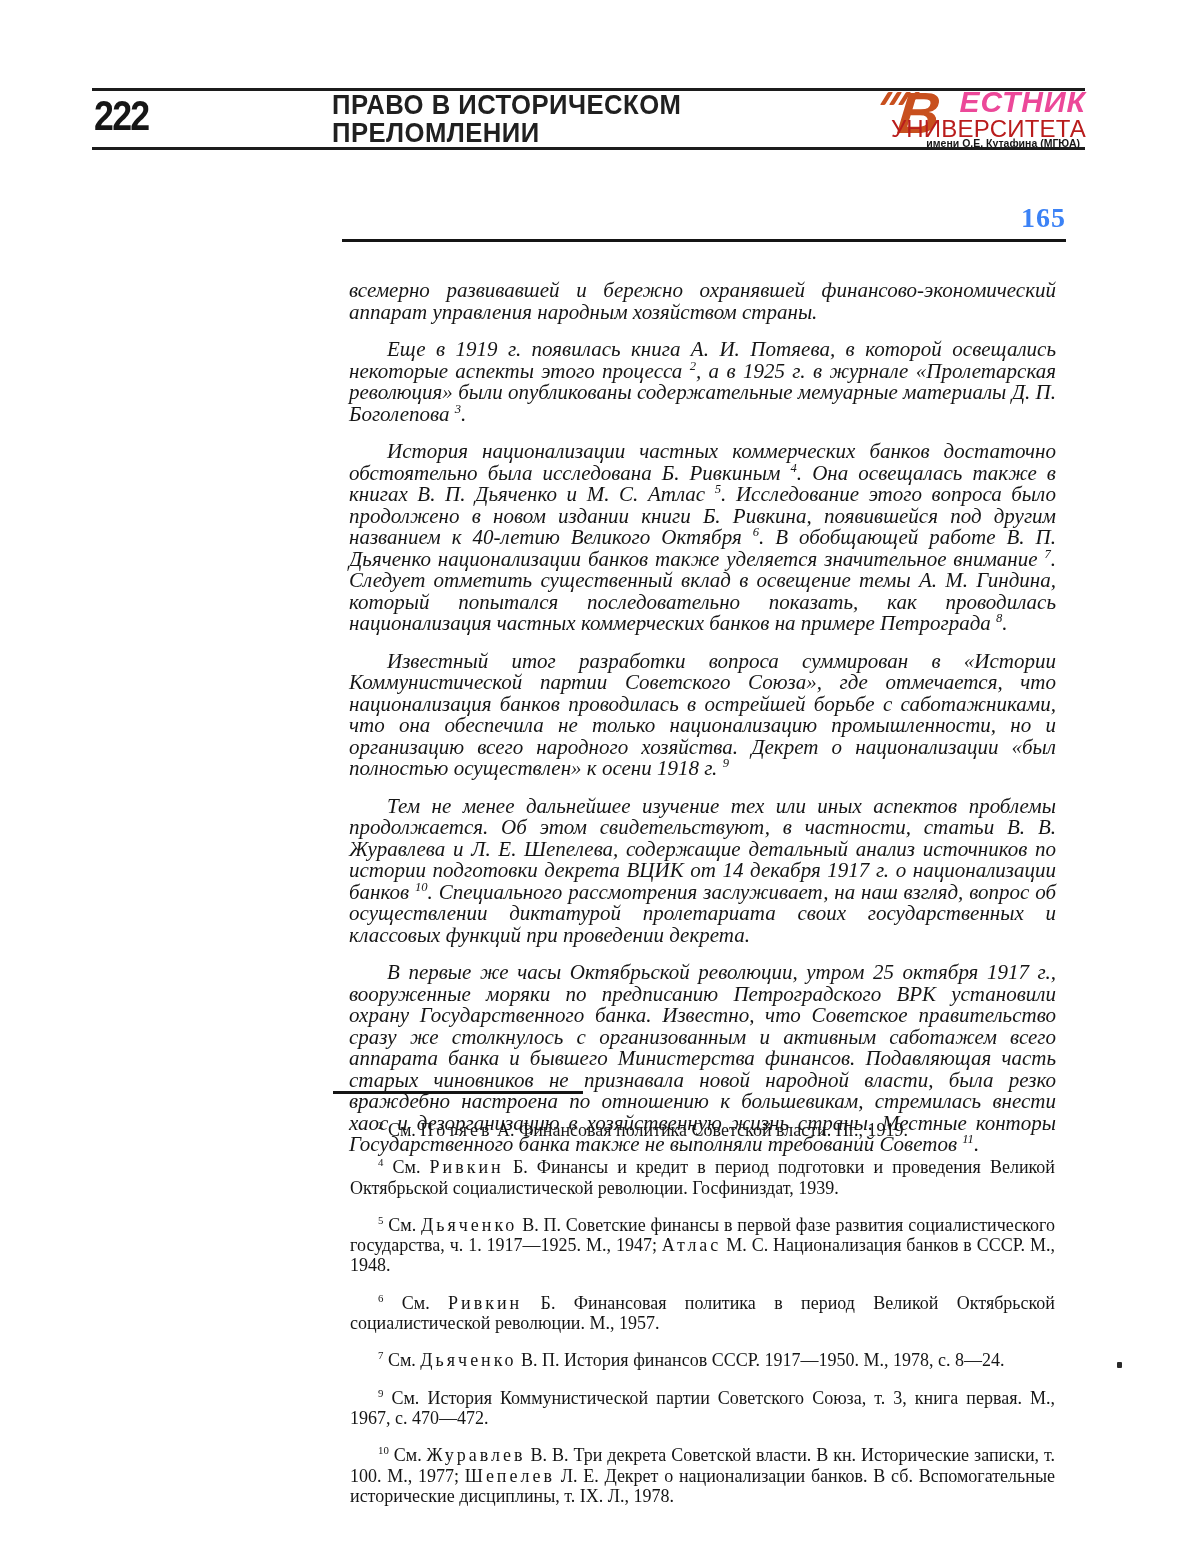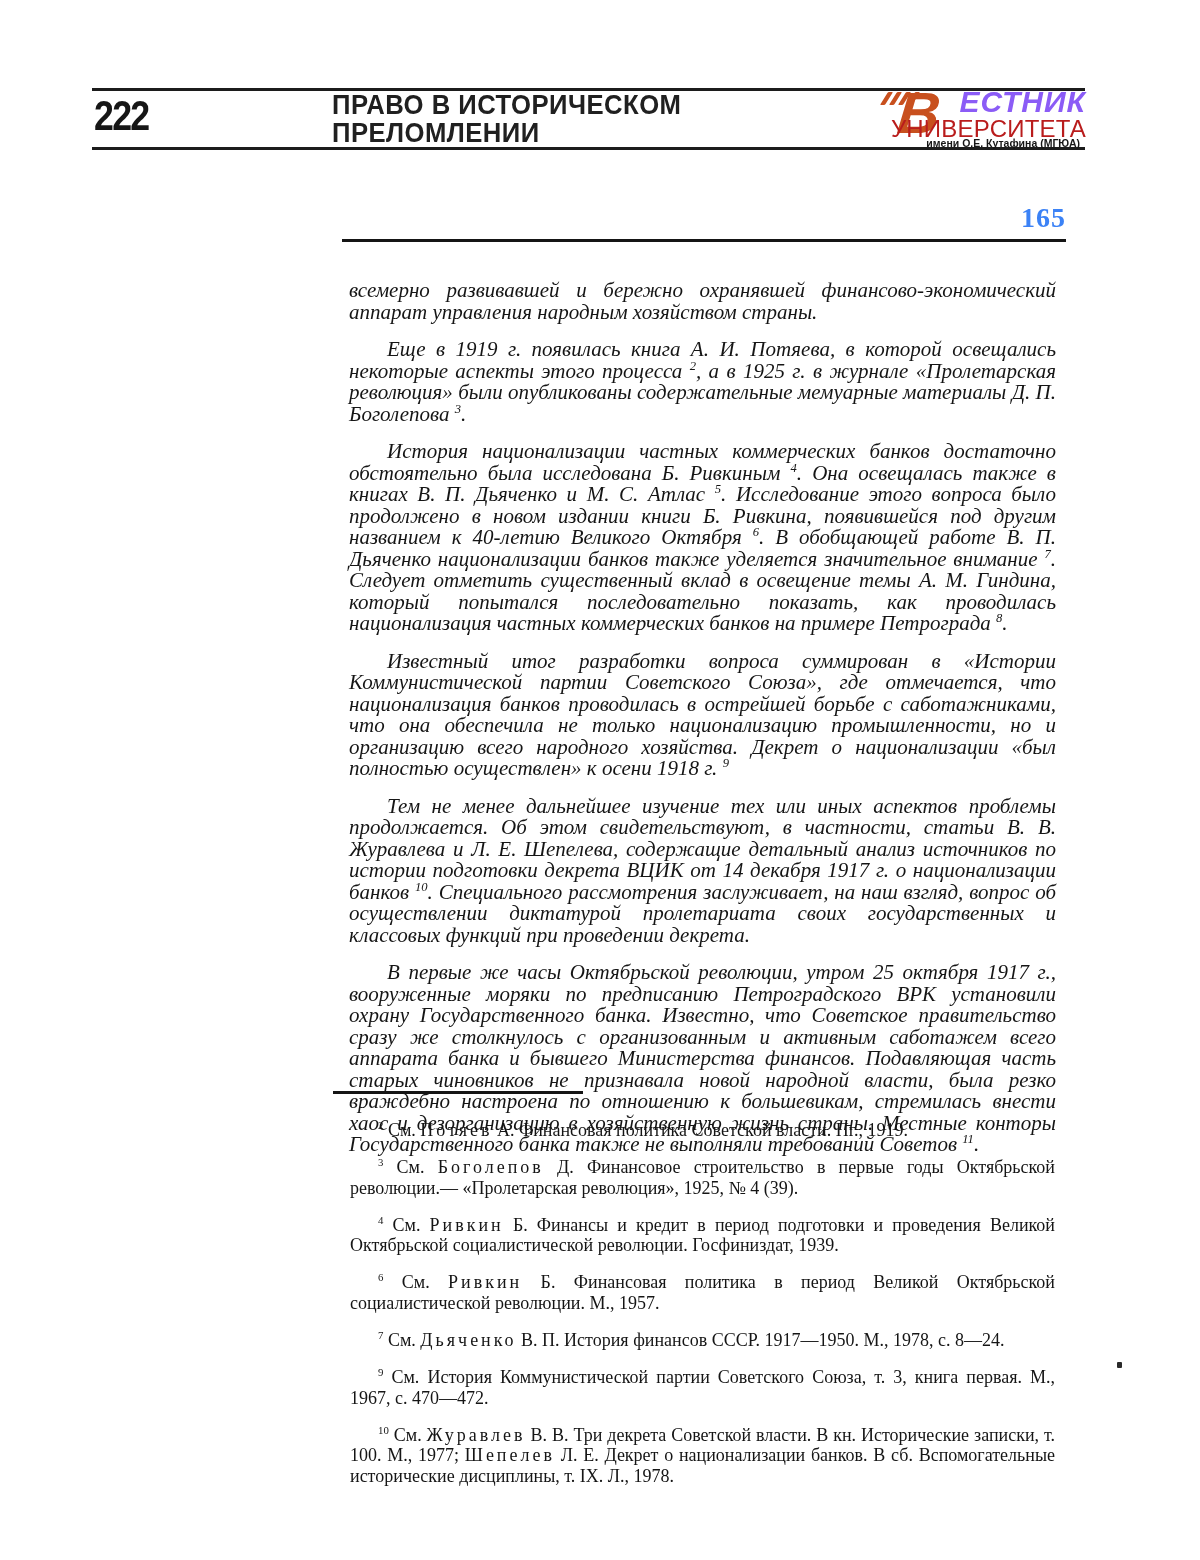--- a/index.html
+++ b/index.html
@@ -93,41 +93,41 @@
 </div>
 
 <div class="logo">
   <div class="ticks">
     <div class="tick logo-accent-bg" style="background: rgb(200, 80, 30);"></div>
     <div class="tick logo-accent-bg" style="background: rgb(200, 80, 30);"></div>
     <div class="tick logo-accent-bg" style="background: rgb(200, 80, 30);"></div>
     <div class="tick logo-accent-bg" style="background: rgb(200, 80, 30);"></div>
   </div>
   <div class="logo-v logo-accent" style="color: rgb(200, 80, 30);">В</div>
-  <div class="logo-vestnik logo-accent" style="color: #8b5cf6;">ЕСТНИК</div>
+  <div class="logo-vestnik logo-accent" style="color: #ec4899;">ЕСТНИК</div>
   <div class="logo-univ">УНИВЕРСИТЕТА</div>
   <div class="logo-sub">имени О.Е. Кутафина (МГЮА)</div>
 </div>
 
 <div class="folio-right">165</div>
 <div id="head-rule"></div>
 
 <div id="body-paragraphs">
     <p class="bpara">всемерно развивавшей и бережно охранявшей финансово-экономический аппарат управления народным хозяйством страны.</p>
     <p class="bpara ind">Еще в 1919 г. появилась книга А. И. Потяева, в которой освещались некоторые аспекты этого процесса <sup>2</sup>, а в 1925 г. в журнале «Пролетарская революция» были опубликованы содержательные мемуарные материалы Д. П. Боголепова <sup>3</sup>.</p>
     <p class="bpara ind">История национализации частных коммерческих банков достаточно обстоятельно была исследована Б. Ривкиным <sup>4</sup>. Она освещалась также в книгах В. П. Дьяченко и М. С. Атлас <sup>5</sup>. Исследование этого вопроса было продолжено в новом издании книги Б. Ривкина, появившейся под другим названием к 40-летию Великого Октября <sup>6</sup>. В обобщающей работе В. П. Дьяченко национализации банков также уделяется значительное внимание <sup>7</sup>. Следует отметить существенный вклад в освещение темы А. М. Гиндина, который попытался последовательно показать, как проводилась национализация частных коммерческих банков на примере Петрограда <sup>8</sup>.</p>
     <p class="bpara ind">Известный итог разработки вопроса суммирован в «Истории Коммунистической партии Советского Союза», где отмечается, что национализация банков проводилась в острейшей борьбе с саботажниками, что она обеспечила не только национализацию промышленности, но и организацию всего народного хозяйства. Декрет о национализации «был полностью осуществлен» к осени 1918 г. <sup>9</sup></p>
     <p class="bpara ind">Тем не менее дальнейшее изучение тех или иных аспектов проблемы продолжается. Об этом свидетельствуют, в частности, статьи В. В. Журавлева и Л. Е. Шепелева, содержащие детальный анализ источников по истории подготовки декрета ВЦИК от 14 декабря 1917 г. о национализации банков <sup>10</sup>. Специального рассмотрения заслуживает, на наш взгляд, вопрос об осуществлении диктатурой пролетариата своих государственных и классовых функций при проведении декрета.</p>
     <p class="bpara ind">В первые же часы Октябрьской революции, утром 25 октября 1917 г., вооруженные моряки по предписанию Петроградского ВРК установили охрану Государственного банка. Известно, что Советское правительство сразу же столкнулось с организованным и активным саботажем всего аппарата банка и бывшего Министерства финансов. Подавляющая часть старых чиновников не признавала новой народной власти, была резко враждебно настроена по отношению к большевикам, стремилась внести хаос и дезорганизацию в хозяйственную жизнь страны. Местные конторы Государственного банка также не выполняли требований Советов <sup>11</sup>.</p>
   </div>
 
 <div id="fn-rule"></div>
 <div id="footnotes-list">
     <p class="fnote"><sup>2</sup> См. <span class="spaced">Потяев</span> А. Финансовая политика Советской власти. Пг., 1919.</p>
-    <p class="fnote"><sup>3</sup> См. <span class="spaced">Боголепов</span> Д. Финансовое строительство в первые годы Октябрьской революции.— «Пролетарская революция», 1925, № 4 (39).</p>
     <p class="fnote"><sup>4</sup> См. <span class="spaced">Ривкин</span> Б. Финансы и кредит в период подготовки и проведения Великой Октябрьской социалистической революции. Госфиниздат, 1939.</p>
+    <p class="fnote"><sup>5</sup> См. <span class="spaced">Дьяченко</span> В. П. Советские финансы в первой фазе развития социалистического государства, ч. 1. 1917—1925. М., 1947; <span class="spaced">Атлас</span> М. С. Национализация банков в СССР. М., 1948.</p>
     <p class="fnote"><sup>6</sup> См. <span class="spaced">Ривкин</span> Б. Финансовая политика в период Великой Октябрьской социалистической революции. М., 1957.</p>
     <p class="fnote"><sup>7</sup> См. <span class="spaced">Дьяченко</span> В. П. История финансов СССР. 1917—1950. М., 1978, с. 8—24.</p>
     <p class="fnote"><sup>9</sup> См. История Коммунистической партии Советского Союза, т. 3, книга первая. М., 1967, с. 470—472.</p>
     <p class="fnote"><sup>10</sup> См. <span class="spaced">Журавлев</span> В. В. Три декрета Советской власти. В кн. Исторические записки, т. 100. М., 1977; <span class="spaced">Шепелев</span> Л. Е. Декрет о национализации банков. В сб. Вспомогательные исторические дисциплины, т. IX. Л., 1978.</p>
   </div>
 
 <div class="speck"></div>
 
 </body></html>

